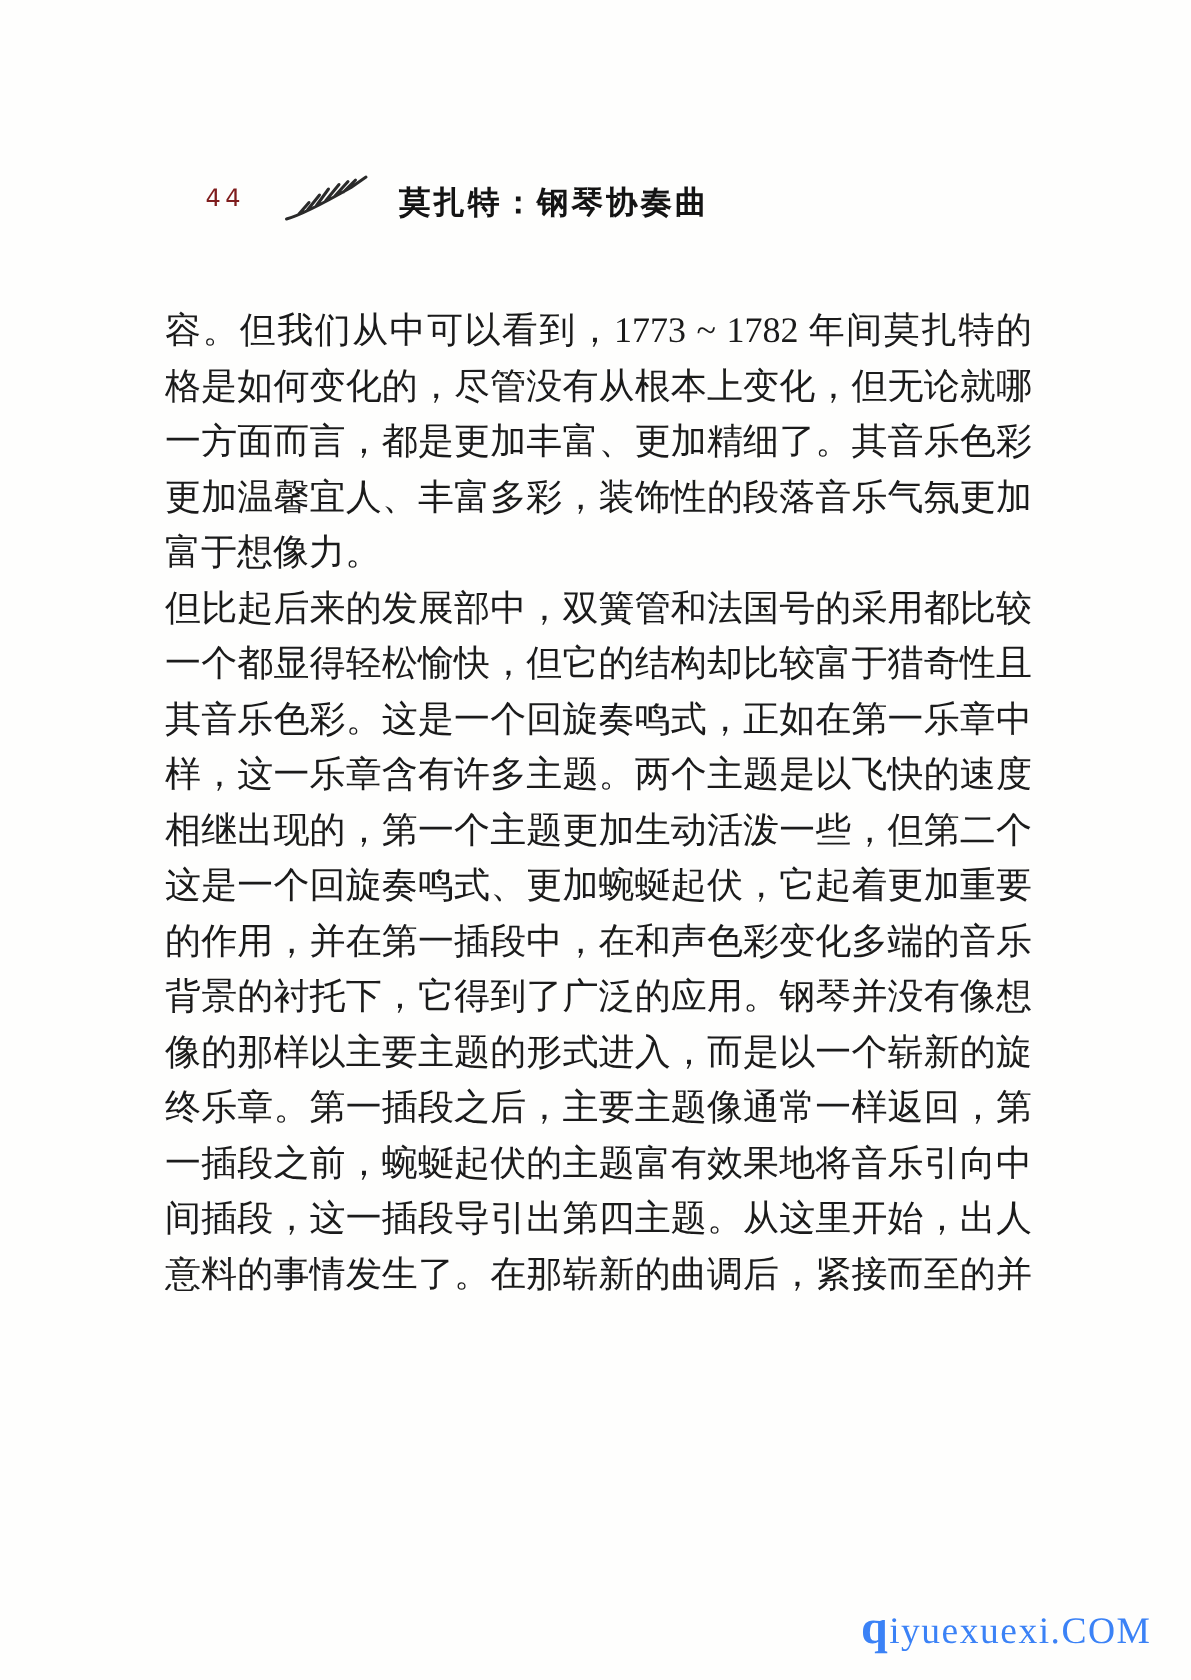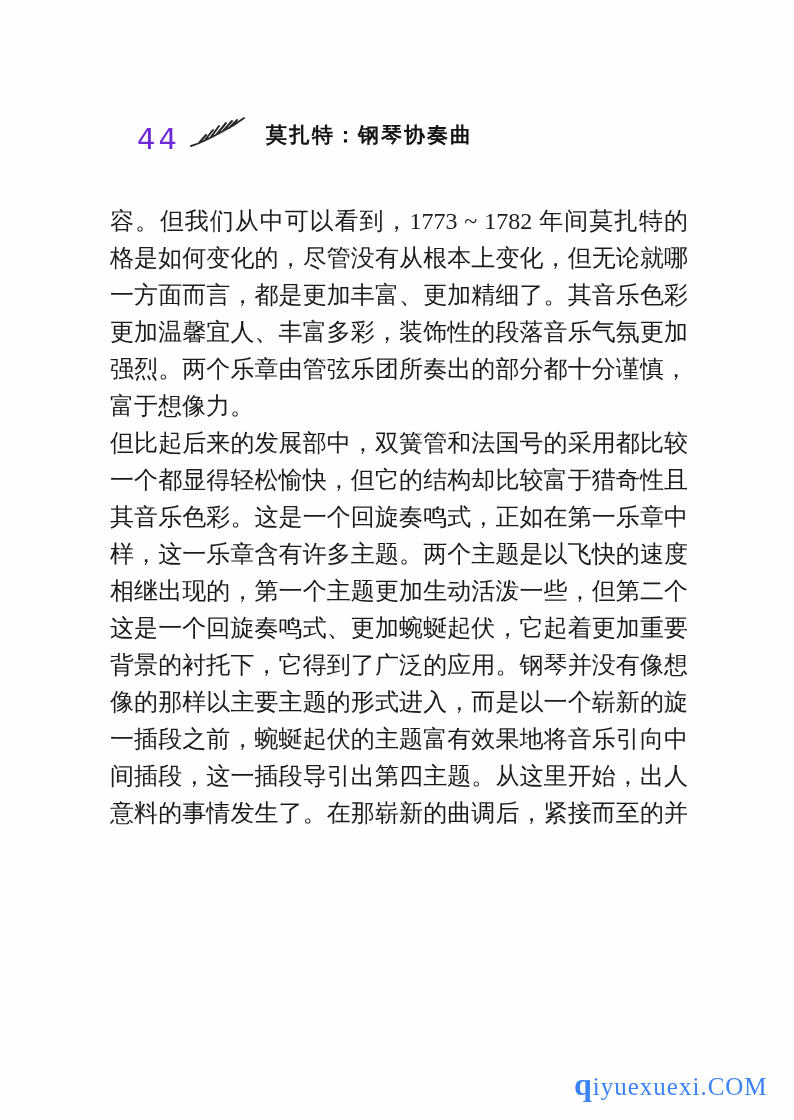--- a/index.html
+++ b/index.html
@@ -12,23 +12,23 @@
     position: relative;
     width: 794px; height: 1120px;
     background: #fefefdff;
     background-color: #fefefd;
     color: #1b1b1b;
     overflow: hidden;
   }
   .page-number {
     position: absolute;
     left: 137px; top: 122px;
-    font-size: 29px;
+    font-size: 16px;
     letter-spacing: 3px;
-    color: #6d28d9;
+    color: #7f1d1d;
     font-family: "DejaVu Sans", sans-serif;
   }
   .flourish {
     position: absolute;
     left: 188px; top: 116px;
   }
   .header-title {
     position: absolute;
     left: 266px; top: 121px;
     font-size: 21px;
@@ -85,32 +85,33 @@
   </span>
 
   <span class="header-title">莫扎特：钢琴协奏曲</span>
 
   <div class="body-text">
     <div class="paragraph">
       <div class="line">容。但我们从中可以看到，1773 ~ 1782 年间莫扎特的风</div>
       <div class="line">格是如何变化的，尽管没有从根本上变化，但无论就哪</div>
       <div class="line">一方面而言，都是更加丰富、更加精细了。其音乐色彩</div>
       <div class="line">更加温馨宜人、丰富多彩，装饰性的段落音乐气氛更加</div>
-      <div class="line">强烈。两个乐章由管弦乐团所奏出的部分都十分谨慎，</div>
       <div class="line short">富于想像力。</div>
       <div class="line">但比起后来的发展部中，双簧管和法国号的采用都比较</div>
     </div>
     <div class="paragraph">
       <div class="line">一个都显得轻松愉快，但它的结构却比较富于猎奇性且</div>
       <div class="line">其音乐色彩。这是一个回旋奏鸣式，正如在第一乐章中一</div>
       <div class="line">样，这一乐章含有许多主题。两个主题是以飞快的速度</div>
       <div class="line">相继出现的，第一个主题更加生动活泼一些，但第二个</div>
       <div class="line">这是一个回旋奏鸣式、更加蜿蜒起伏，它起着更加重要</div>
+      <div class="line">的作用，并在第一插段中，在和声色彩变化多端的音乐</div>
       <div class="line">背景的衬托下，它得到了广泛的应用。钢琴并没有像想</div>
       <div class="line">像的那样以主要主题的形式进入，而是以一个崭新的旋</div>
+      <div class="line">终乐章。第一插段之后，主要主题像通常一样返回，第</div>
       <div class="line">一插段之前，蜿蜒起伏的主题富有效果地将音乐引向中</div>
       <div class="line">间插段，这一插段导引出第四主题。从这里开始，出人</div>
       <div class="line">意料的事情发生了。在那崭新的曲调后，紧接而至的并</div>
     </div>
   </div>
 
   <div class="watermark"><span class="wm-q">q</span><span>iyuexuexi.COM</span></div>
 
 </div>
 

